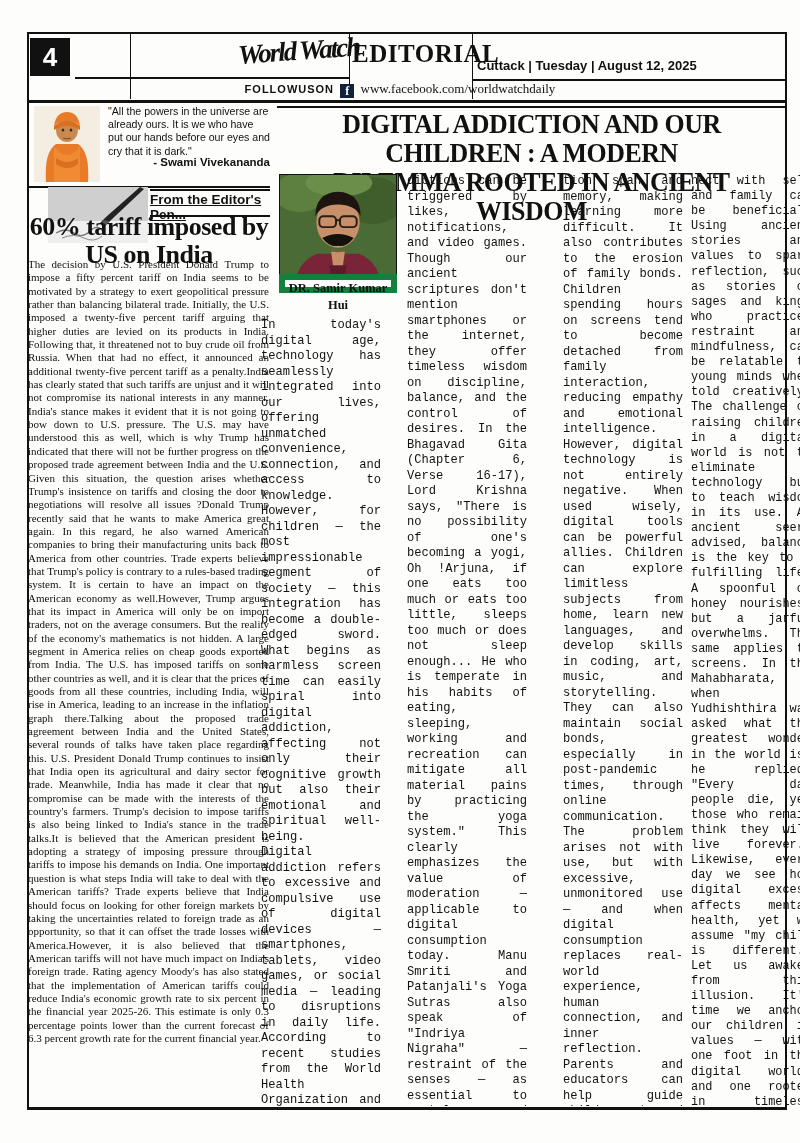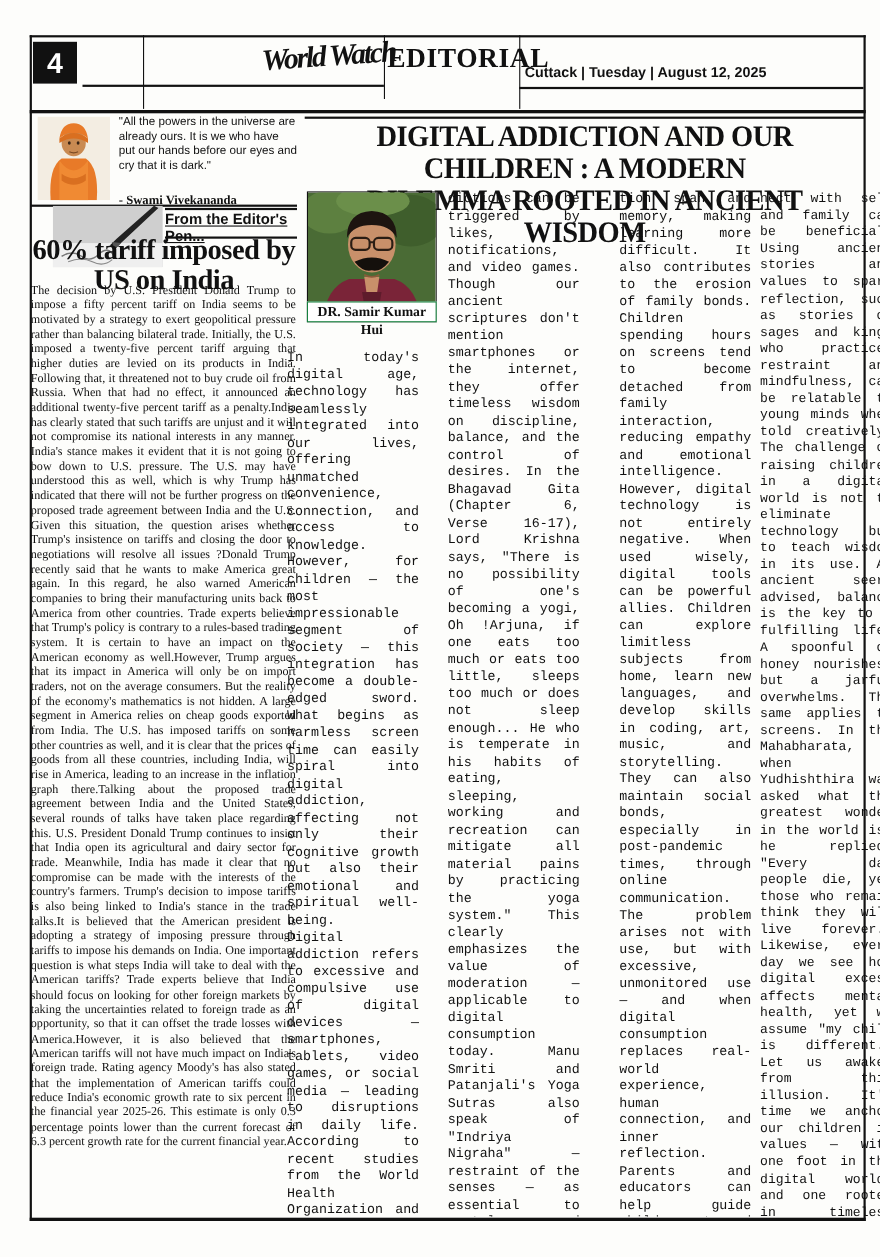--- a/index.html
+++ b/index.html
@@ -22,42 +22,42 @@
   .followrow { position:absolute; left:0; top:81px; width:800px; text-align:center; font-size:13px; }
   .followrow .follow-label { font-family:"Liberation Sans", sans-serif; font-weight:bold; font-size:11px; letter-spacing:1px; }
   .fb { display:inline-block; width:14px; height:14px; background:#14233c; color:#fff; font-weight:bold;
         font-size:12px; line-height:14px; text-align:center; vertical-align:-2px; margin:0 3px;
         font-family:"Liberation Serif", serif; }
 
   
   .monk { position:absolute; left:34px; top:106px; width:66px; height:76px; }
   .quote-text { position:absolute; left:108px; top:105px; width:162px;
         font-family:"Liberation Sans", sans-serif; font-size:10.6px; line-height:13.2px; }
-  .quote-author { position:absolute; left:108px; top:176px; width:162px; 
-        font-family:Liberation Serif, serif; font-weight:bold; font-size:11.5px; }
+  .quote-author { position:absolute; left:108px; top:156px; width:162px; text-align:right;
+        font-family:Liberation Sans, sans-serif; font-weight:bold; font-size:11.5px; }
 
   
   .pen-img { position:absolute; left:48px; top:187px; width:100px; height:56px; }
   .pen-label { position:absolute; left:150px; top:192px; width:120px;
         font-family:"Liberation Sans", sans-serif; font-weight:bold; font-size:13.5px;
         text-decoration:underline; }
 
   
   .tariff-headline { position:absolute; left:28px; top:213px; width:242px; text-align:center;
         font-weight:bold; font-size:26px; line-height:28px; letter-spacing:-0.5px; }
   .tariff-body { position:absolute; left:28px; top:258px; width:241px; height:836px; overflow:hidden;
         font-size:11px; line-height:13.35px; text-align:justify; white-space:pre-line; }
 
   
   .main-headline { position:absolute; left:277px; top:110px; width:509px; text-align:center;
         font-weight:bold; font-size:27px; line-height:29px; letter-spacing:-0.5px;
         transform:scaleX(0.96); transform-origin:center; }
   .photo { position:absolute; left:279px; top:174px; width:118px; height:119px; border:1px solid #111; }
   .photo-caption { position:absolute; left:279px; top:274px; width:118px; height:19px; background:#fff;
-        border:1px solid #15803d; font-weight:bold; font-size:12.5px; text-align:center; line-height:17px; }
+        border:6px solid #15803d; font-weight:bold; font-size:12.5px; text-align:center; line-height:17px; }
   .col { position:absolute; top:174px; width:120px; height:932px; overflow:hidden;
         font-size:12.1px; line-height:15.5px; text-align:justify;font-family:Liberation Mono, monospace; }
   .col .body { white-space:pre-line; }
   .col1 { left:261px; top:318px; height:788px; }
   .col2 { left:407px; }
   .col3 { left:563px; }
   .col4 { left:667px; font-size:11.9px; line-height:15.1px;margin-left:24px; }
   .signature { text-align:center; white-space:pre-line; font-size:16px; line-height:16px; }
 </style>
 </head>
@@ -72,20 +72,25 @@
 
   <div class="pagenum">4</div>
   <div class="vline" style="left:130px; top:32px; width:1px; height:67px;"></div>
   <div class="logo">World Watch</div>
   <div class="vline" style="left:349px; top:32px; width:1px; height:58px;"></div>
   <div class="section-title">EDITORIAL</div>
   <div class="vline" style="left:472px; top:32px; width:1px; height:67px;"></div>
   <div class="hline" style="left:75px; top:77px; width:274px; height:1.5px;"></div>
   <div class="hline" style="left:472px; top:79px; width:313px; height:1.5px;"></div>
   <div class="dateline">Cuttack | Tuesday | August 12, 2025</div>
+  <div class="followrow">
+    <span class="follow-label">FOLLOWUSON</span>
+    <span class="fb">f</span>
+    <span>www.facebook.com/worldwatchdaily</span>
+  </div>
   <div class="hline" style="left:27px; top:100px; width:760px; height:2.5px;"></div>
 
   <svg class="monk" viewBox="0 0 66 76">
     <rect x="0" y="0" width="66" height="76" fill="#f3ede2"></rect>
     <path d="M12 76 Q10 46 22 38 L44 38 Q56 46 54 76 Z" fill="#e87a28"></path>
     <path d="M20 40 Q33 58 46 40 L46 76 L20 76 Z" fill="#f08a33"></path>
     <ellipse cx="33" cy="24" rx="11" ry="12" fill="#c98a52"></ellipse>
     <path d="M20 20 Q22 6 33 6 Q44 6 46 20 Q40 14 33 15 Q26 14 20 20 Z" fill="#e87a28"></path>
     <path d="M20 20 Q33 10 46 20 L46 24 Q33 16 20 24 Z" fill="#d96f20"></path>
     <ellipse cx="29" cy="24" rx="1.3" ry="1.6" fill="#3a2415"></ellipse>

